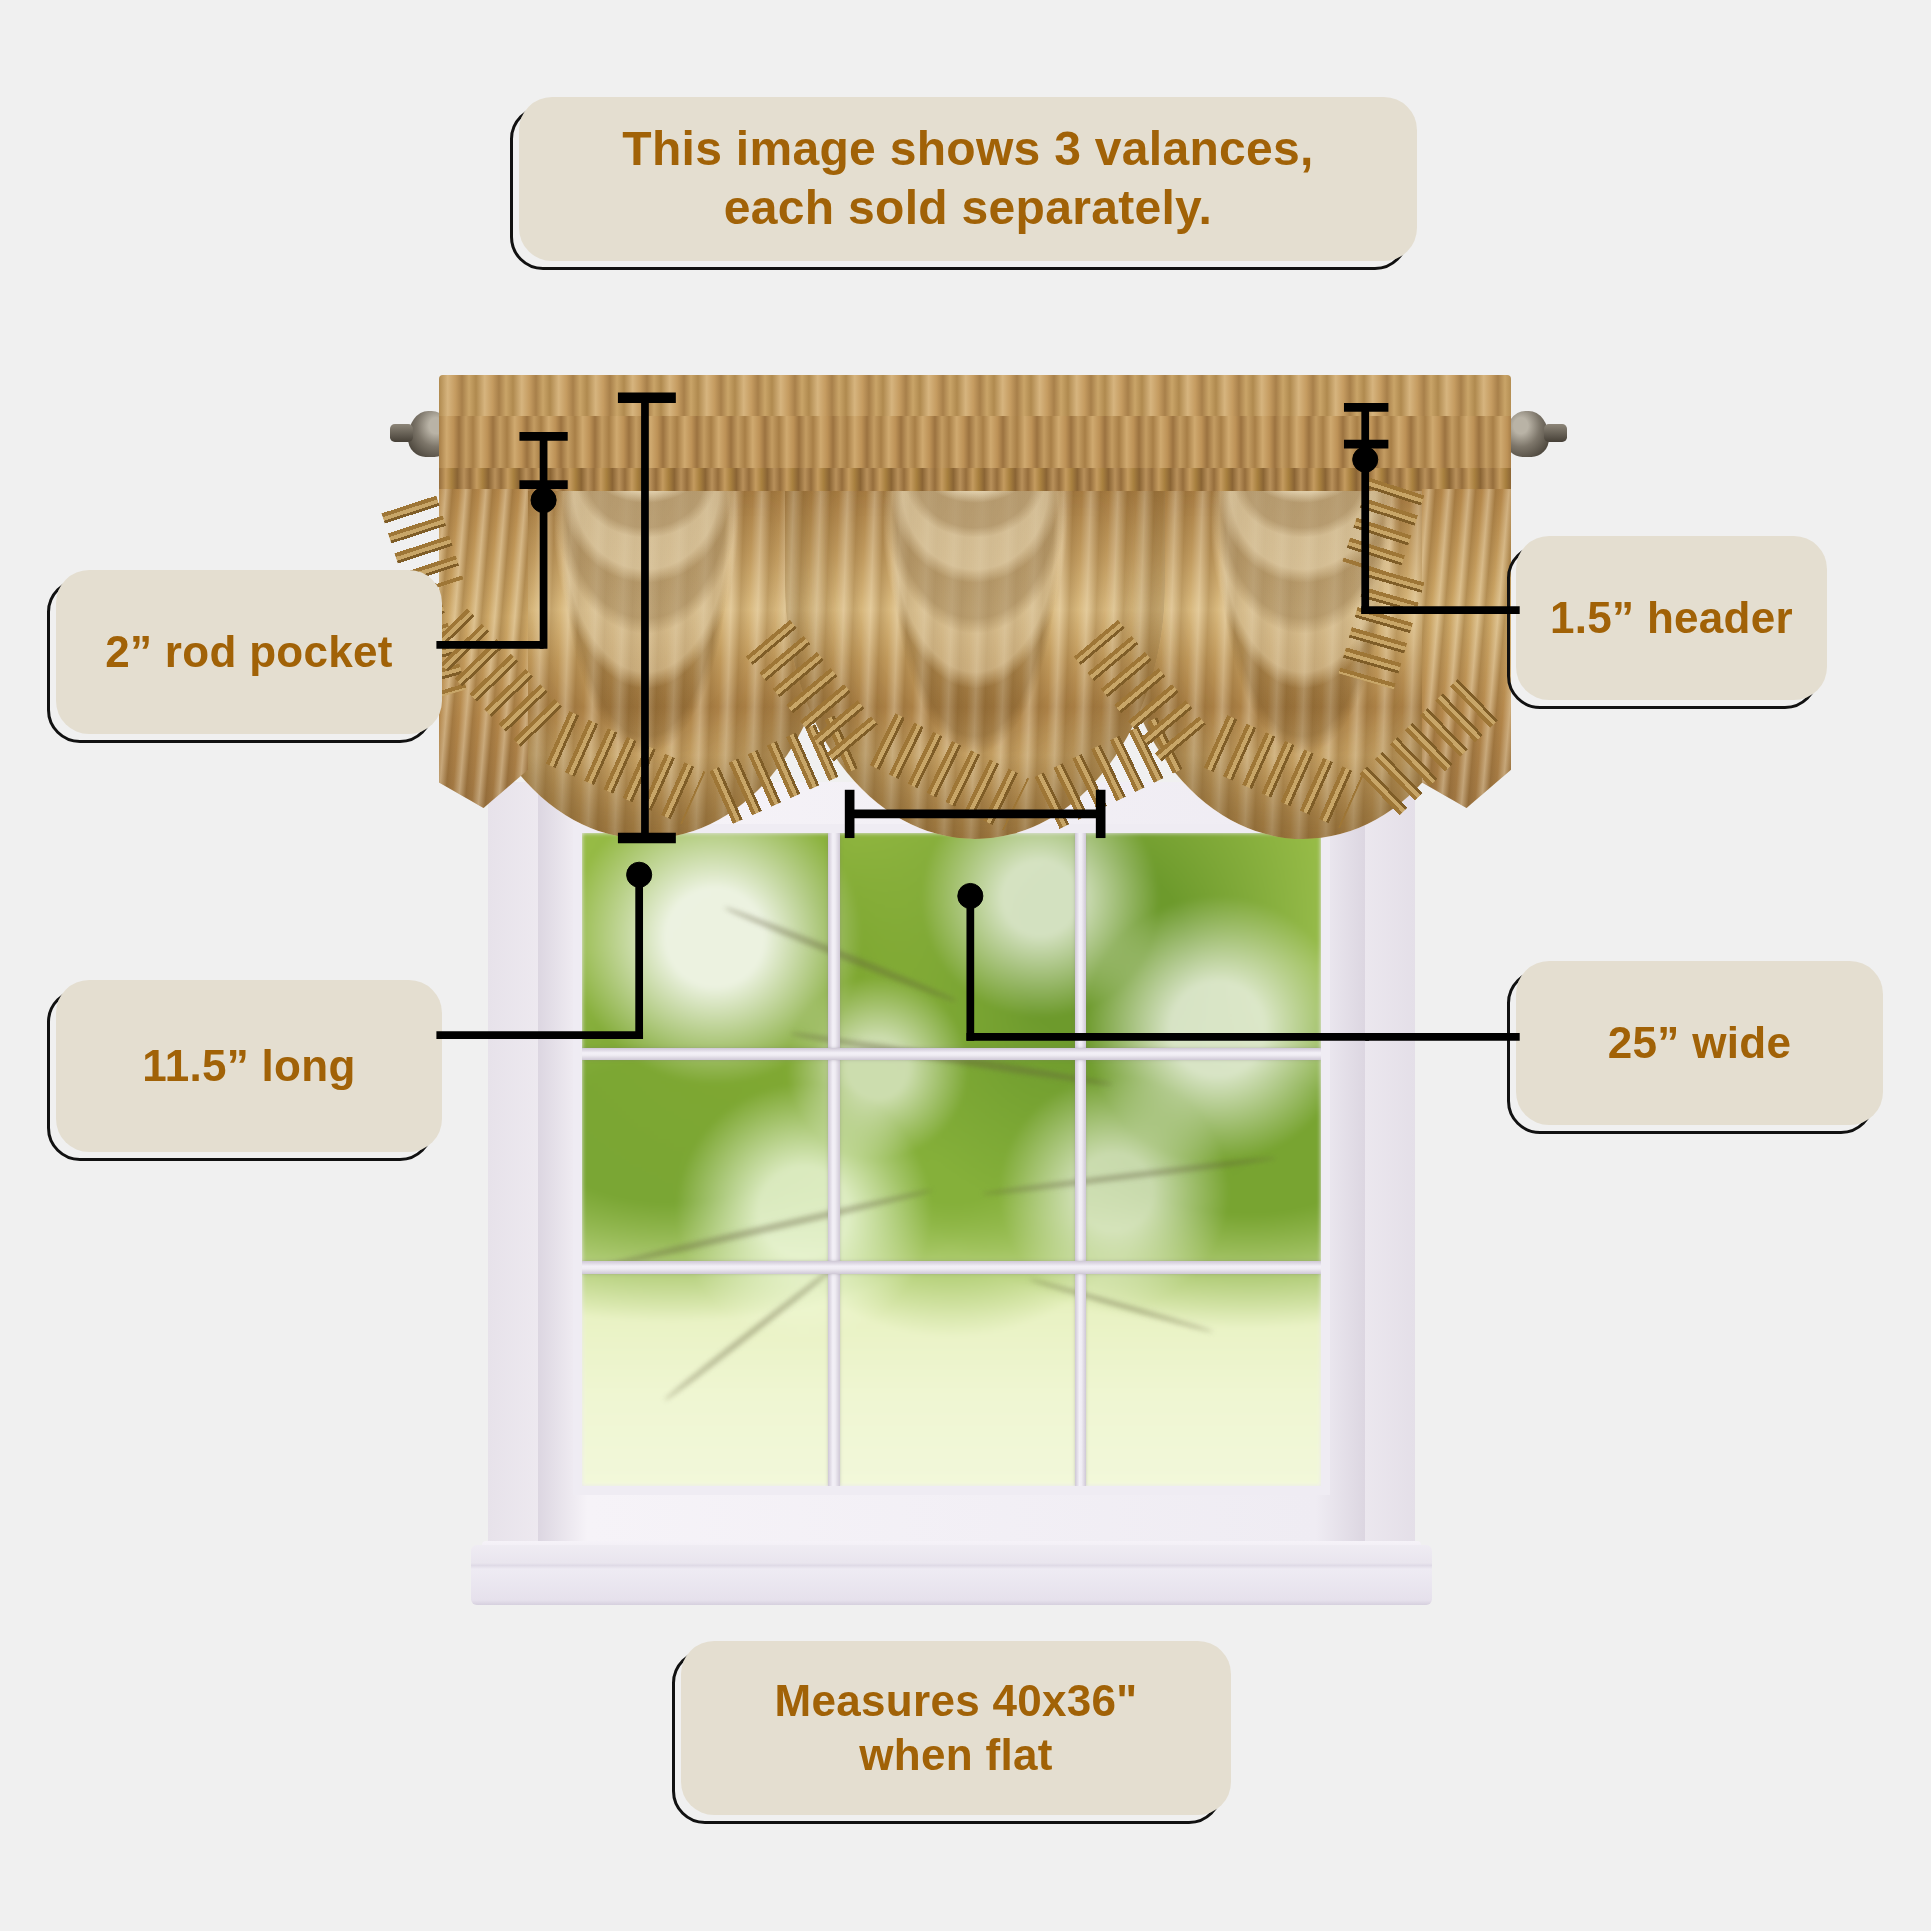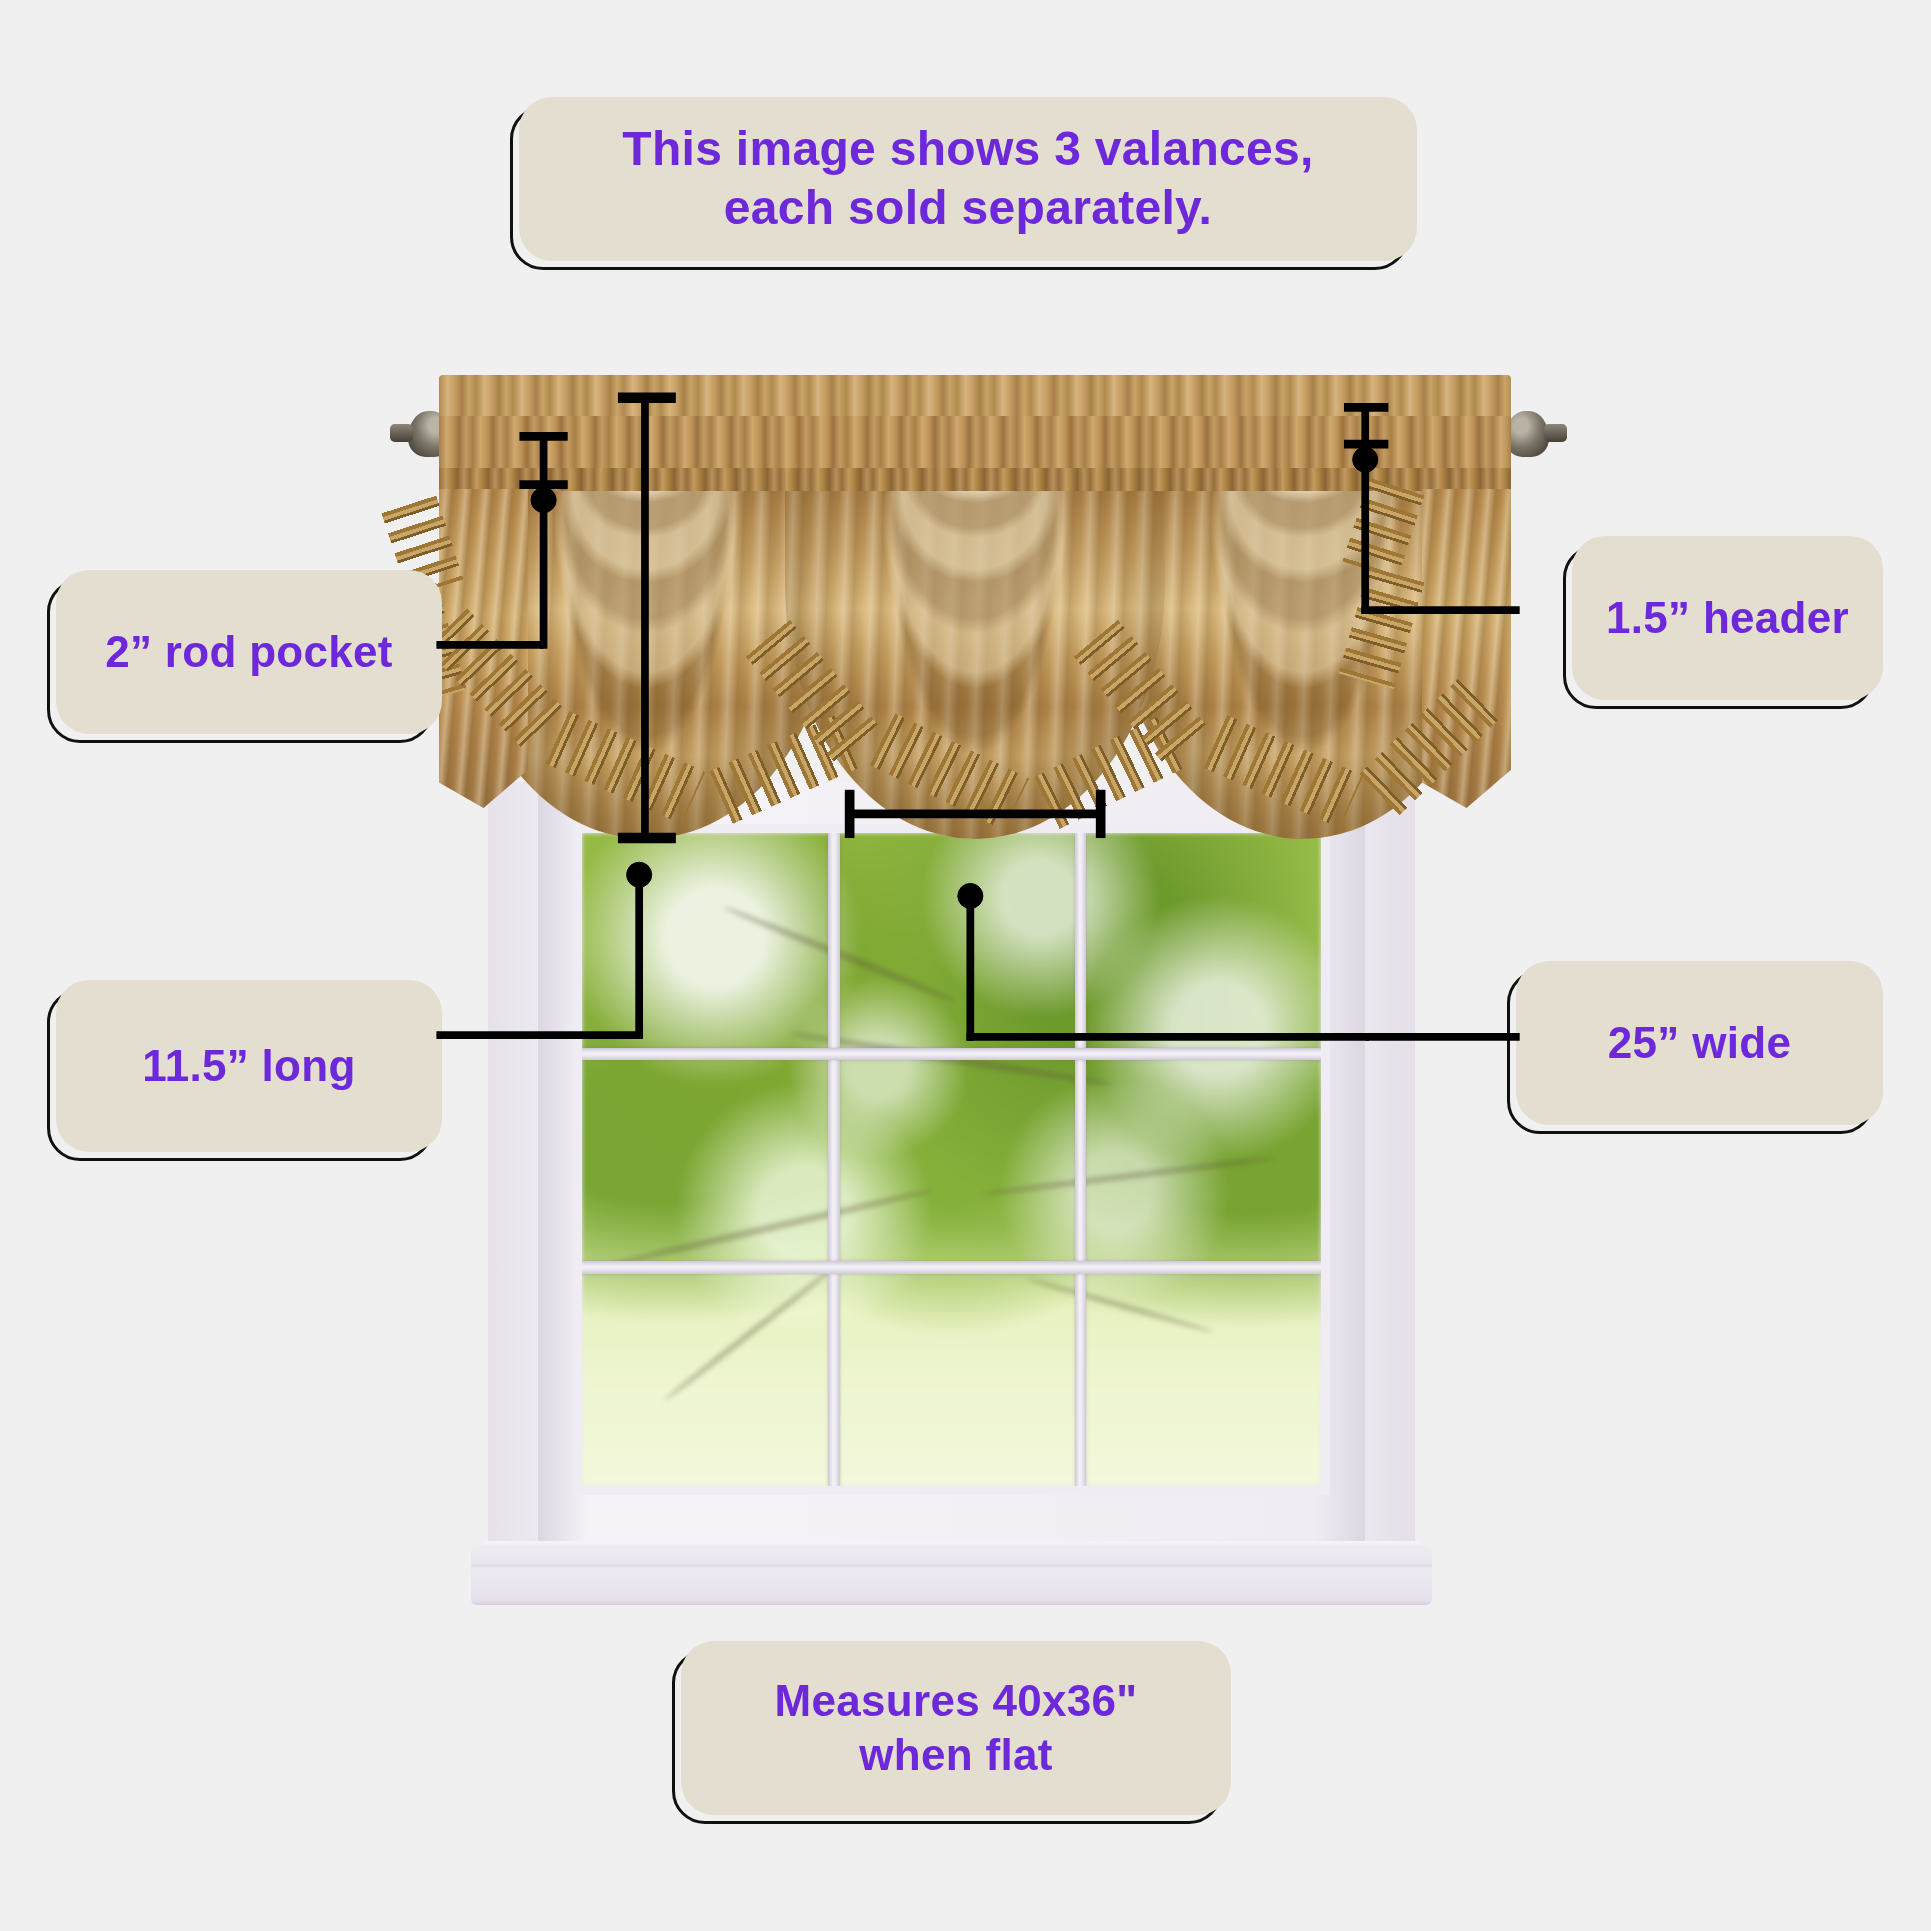--- a/index.html
+++ b/index.html
@@ -38,37 +38,37 @@
     width: 100%;
     height: 100%;
     background: #e4ded0;
     border-radius: 33px;
     display: flex;
     align-items: center;
     justify-content: center;
     padding: 0 25px;
   }
   .callout .txt {
-    color: #6d28d9;
+    color: #a16207;
     font-weight: 700;
     letter-spacing: 0.3px;
     line-height: 1.22;
     white-space: pre-line;
   }
 
   #callout-top { left: 519px; top: 97px; width: 898px; height: 164px; }
   #callout-top .txt { font-size: 48px; }
 
   #callout-rodpocket { left: 56px; top: 570px; width: 386px; height: 164px; }
   #callout-rodpocket .txt { font-size: 44px; text-align: center; }
 
   #callout-long { left: 56px; top: 980px; width: 386px; height: 172px; }
   #callout-long .txt { font-size: 44px; }
 
-  #callout-header { left: 1572px; top: 536px; width: 311px; height: 164px; text-align: center; }
+  #callout-header { left: 1516px; top: 536px; width: 311px; height: 164px; text-align: center; }
   #callout-header .txt { font-size: 44px; }
 
   #callout-wide { left: 1516px; top: 961px; width: 367px; height: 164px; border-radius: 15px; }
   #callout-wide .txt { font-size: 44px; }
 
   #callout-flat { left: 681px; top: 1641px; width: 550px; height: 174px; }
   #callout-flat .txt { font-size: 44px; }
 
   
   #window-assembly {

